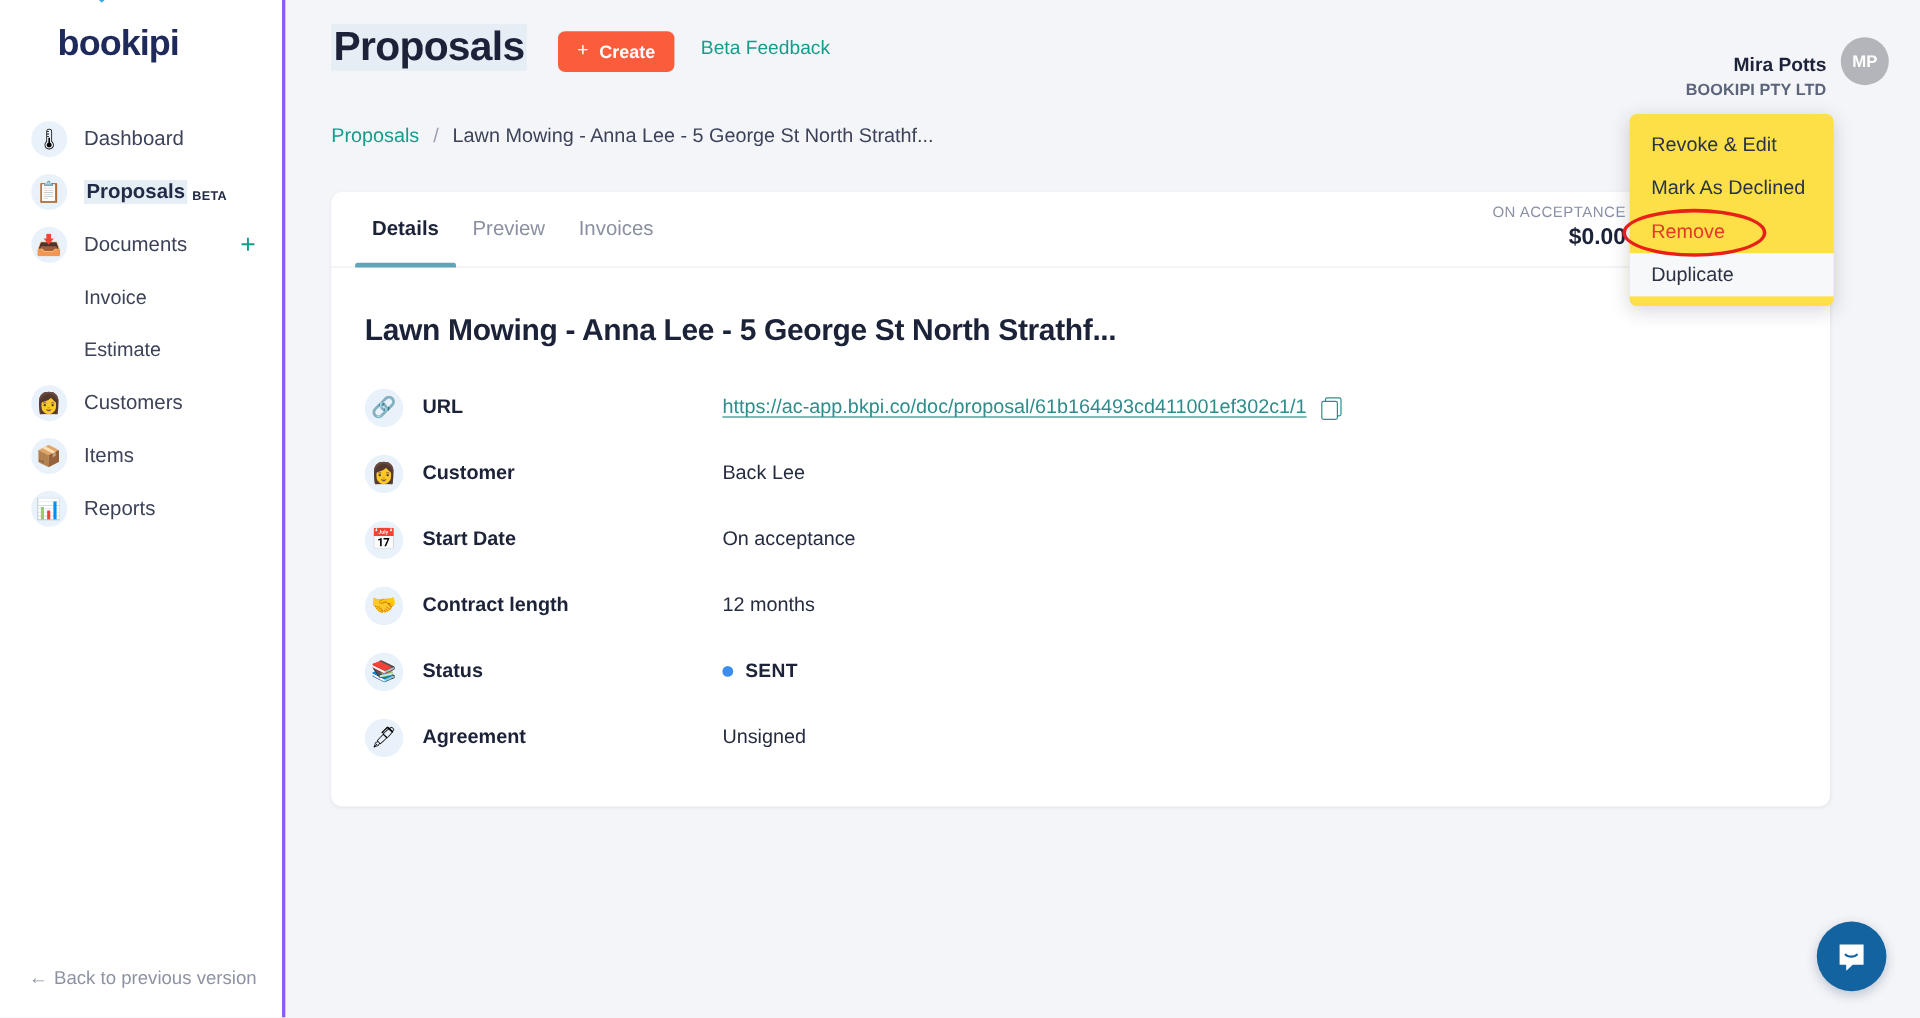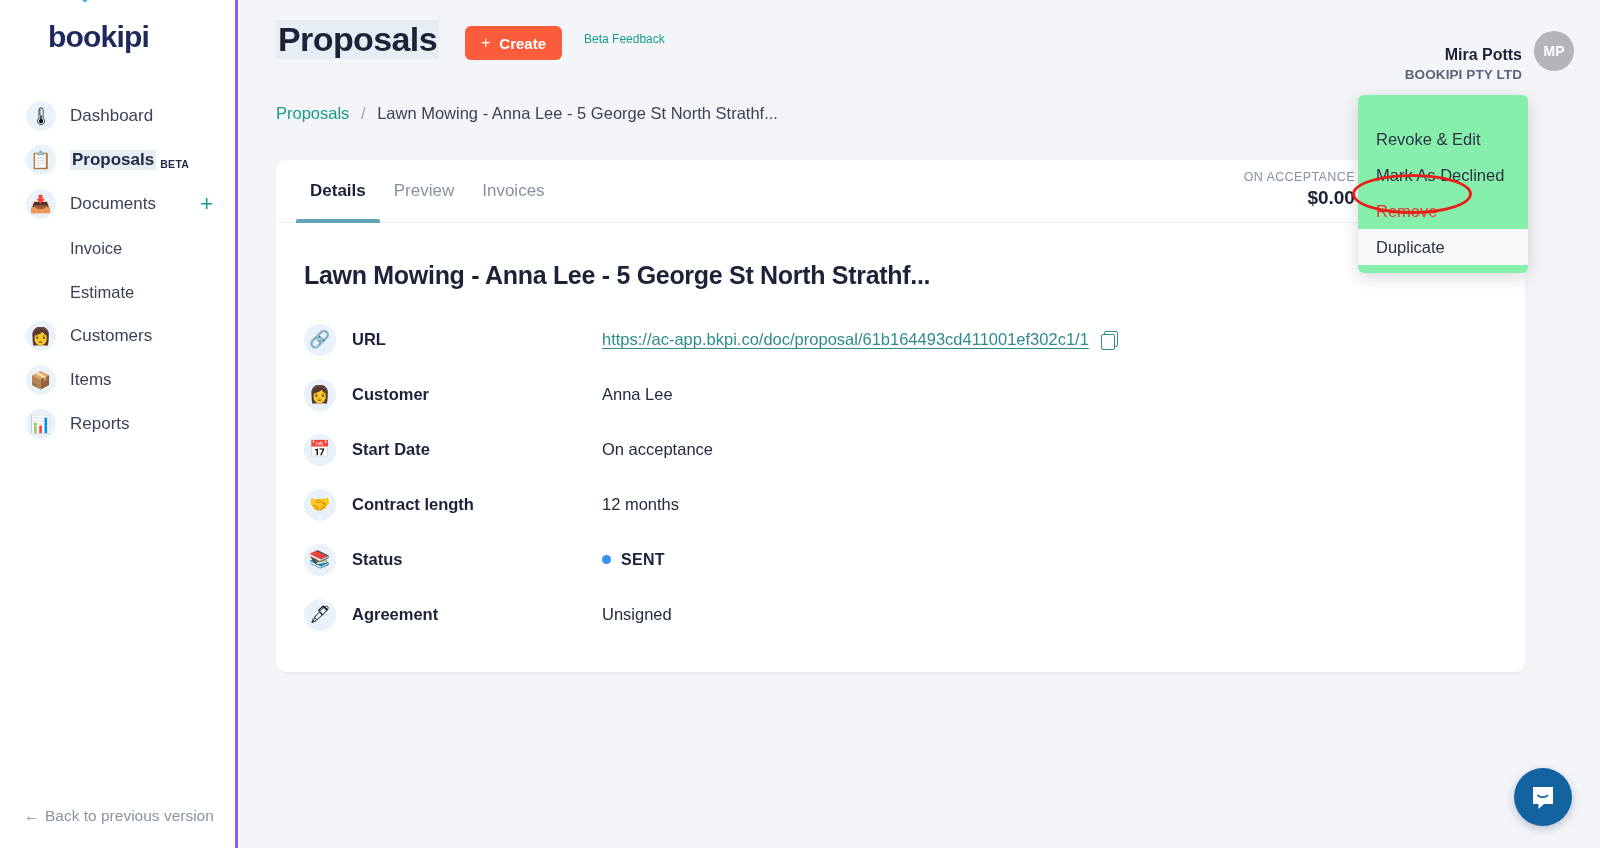--- a/index.html
+++ b/index.html
@@ -141,21 +141,21 @@
     padding: 0 16px;
     font-size: 15px;
     font-weight: 700;
     font-family: inherit;
     display: flex; align-items: center; gap: 9px;
     cursor: pointer;
   }
   .create-btn .pl { font-size: 16px; font-weight: 400; }
   .beta-feedback {
     margin-left: 22px; margin-top: 12px;
-    font-size: 12px;
+    font-size: 16px;
     color: #169c8a;
     cursor: pointer;
   }
   .user-box {
     position: absolute;
     right: 26px; top: 18px;
     display: flex; align-items: center; gap: 12px;
   }
   .user-txt { text-align: right; line-height: 1.3; }
   .user-name { font-size: 16px; font-weight: 700; color: #1c2238; margin-top: 27px; }
@@ -292,24 +292,24 @@
     background: #3b8ef0;
     margin-right: 10px;
   }
   .status-txt { font-weight: 700; font-size: 16px; color: #1c2238; letter-spacing: .3px; }
 
   
   .dropdown {
     position: absolute;
     left: 1358px; top: 95px;
     width: 170px;
-    background: #86efac;
+    background: #fde047;
     border-radius: 6px;
     box-shadow: 0 4px 16px rgba(25,35,60,.18);
-    padding: 26px 0 8px 0;
+    padding: 8px 0 8px 0;
     z-index: 30;
   }
   .dd-item {
     height: 36px;
     display: flex; align-items: center;
     padding-left: 18px;
     font-size: 16.5px;
     color: #2b3244;
     cursor: pointer;
     white-space: nowrap;
@@ -460,21 +460,21 @@
           <span class="row-label">URL</span>
           <span class="row-value">
             <a href="#">https://ac-app.bkpi.co/doc/proposal/61b164493cd411001ef302c1/1</a>
             <span class="copy-icon"></span>
           </span>
         </div>
 
         <div class="row">
           <span class="row-icon">👩</span>
           <span class="row-label">Customer</span>
-          <span class="row-value">Anna Lee</span>
+          <span class="row-value">Back Lee</span>
         </div>
 
         <div class="row">
           <span class="row-icon">📅</span>
           <span class="row-label">Start Date</span>
           <span class="row-value">On acceptance</span>
         </div>
 
         <div class="row">
           <span class="row-icon">🤝</span>

